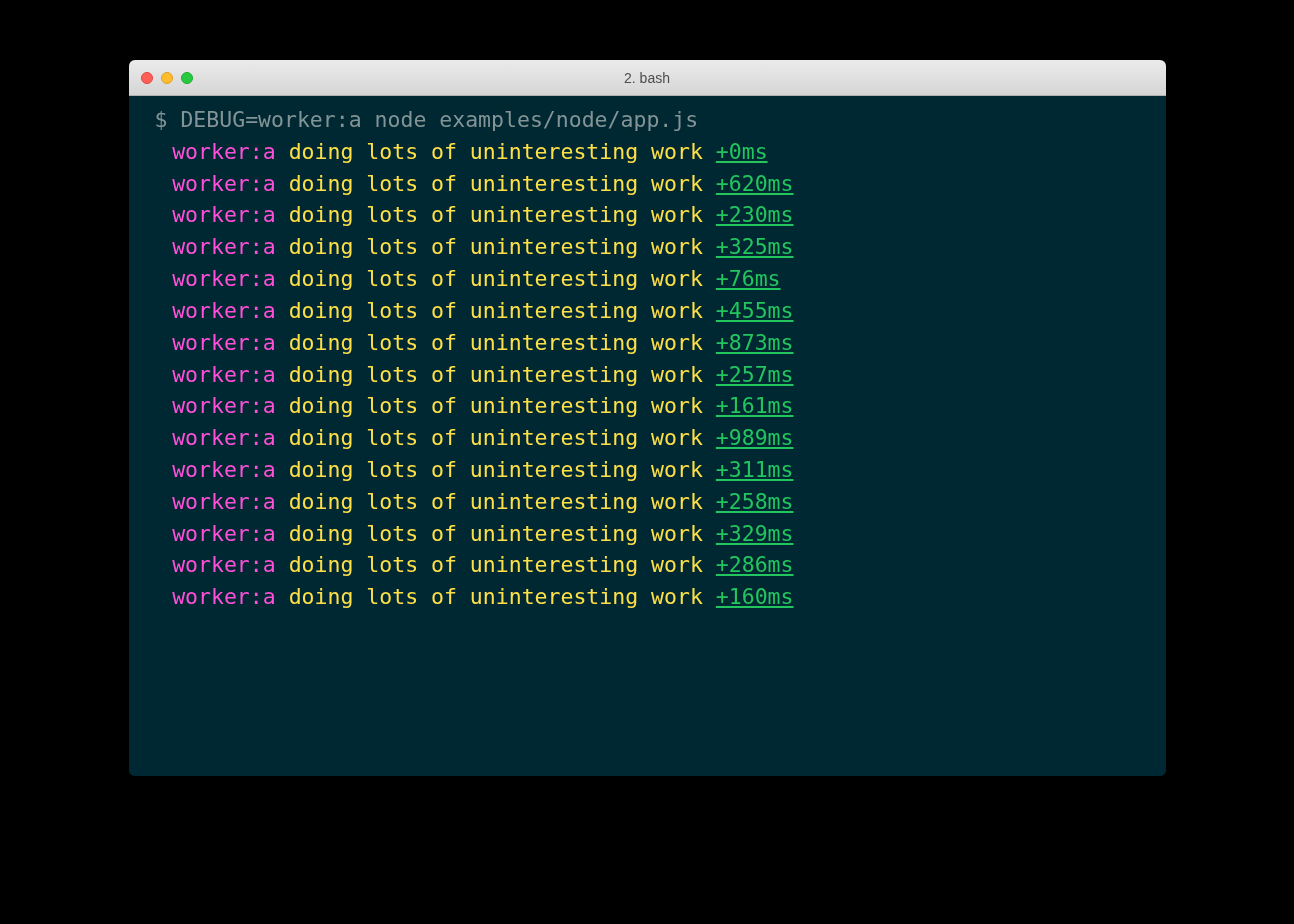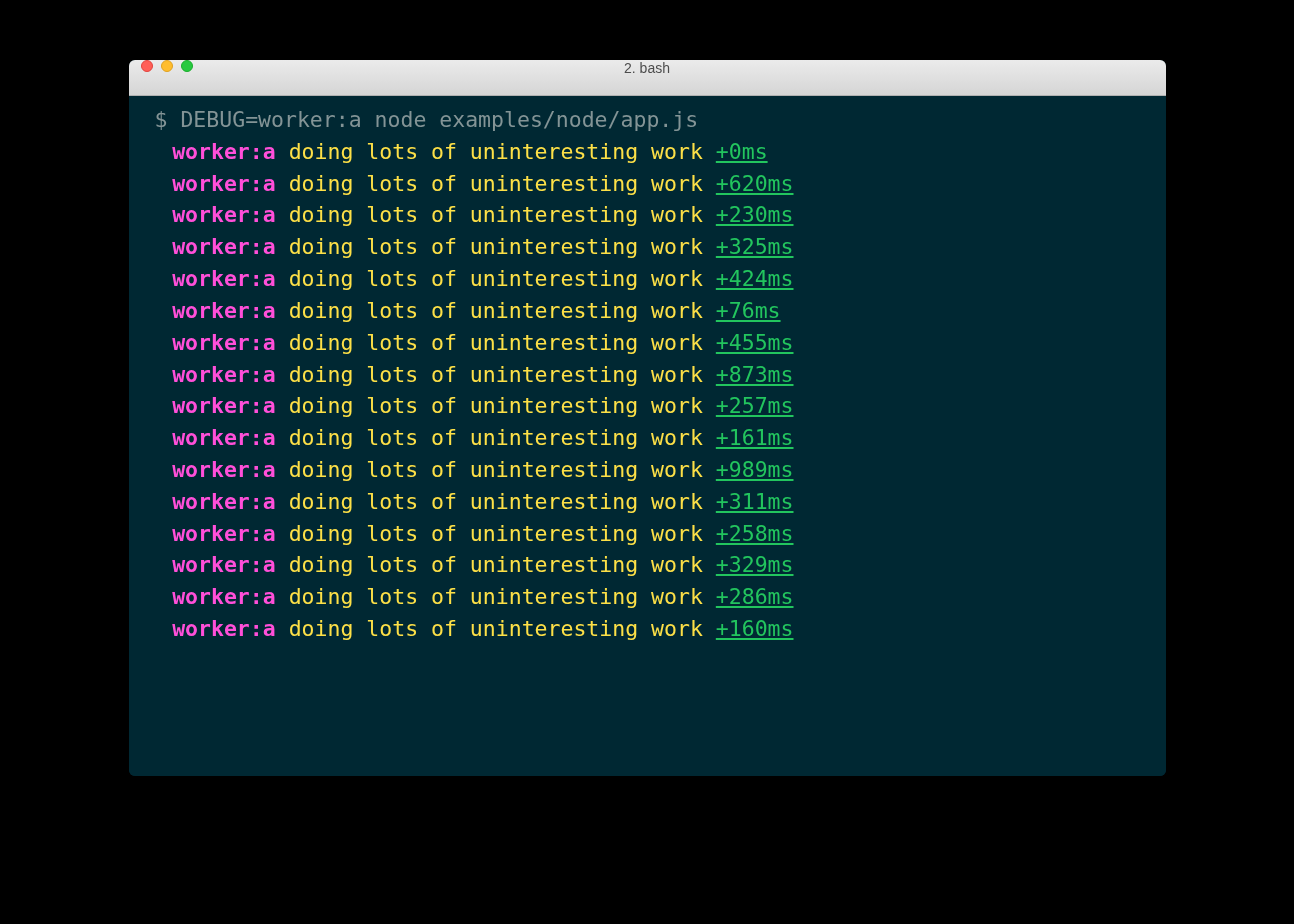--- a/index.html
+++ b/index.html
@@ -22,20 +22,21 @@
       background: #002833;
       border-radius: 6px;
       overflow: hidden;
       box-shadow: 0 20px 60px rgba(0,0,0,0.5);
     }
     .titlebar {
       height: 36px;
       background: linear-gradient(to bottom, #ebebeb 0%, #d5d5d5 100%);
       border-bottom: 1px solid #b1b1b1;
       display: flex;
+      align-items: center;
       position: relative;
     }
     .traffic-lights {
       display: flex;
       gap: 8px;
       margin-left: 12px;
       position: absolute;
       left: 0;
     }
     .traffic-light {
@@ -70,21 +71,21 @@
     }
     .log-line {
       white-space: pre;
     }
     .indent {
       display: inline-block;
       width: 2.6ch;
     }
     .namespace {
       color: #ff4fd9;
-      font-weight: bold;
+      font-weight: normal;
     }
     .message {
       color: #fde047;
     }
     .timing {
       color: #22c55e;
       text-decoration: underline;
     }
   </style>
 </head>
@@ -99,21 +100,20 @@
     </div>
     <div class="window-title">2. bash</div>
   </div>
   <div class="terminal-body">
     <div class="cmd-line"><span class="prompt-sym">$</span> <span>DEBUG=worker:a node examples/node/app.js</span></div>
     <div id="log-container">
         <div class="log-line"><span class="indent">  </span><span class="namespace">worker:a</span> <span class="message">doing lots of uninteresting work</span> <span class="timing">+0ms</span></div>
         <div class="log-line"><span class="indent">  </span><span class="namespace">worker:a</span> <span class="message">doing lots of uninteresting work</span> <span class="timing">+620ms</span></div>
         <div class="log-line"><span class="indent">  </span><span class="namespace">worker:a</span> <span class="message">doing lots of uninteresting work</span> <span class="timing">+230ms</span></div>
         <div class="log-line"><span class="indent">  </span><span class="namespace">worker:a</span> <span class="message">doing lots of uninteresting work</span> <span class="timing">+325ms</span></div>
-        <div class="log-line"><span class="indent">  </span><span class="namespace">worker:a</span> <span class="message">doing lots of uninteresting work</span> <span class="timing">+424ms</span></div>
         <div class="log-line"><span class="indent">  </span><span class="namespace">worker:a</span> <span class="message">doing lots of uninteresting work</span> <span class="timing">+76ms</span></div>
         <div class="log-line"><span class="indent">  </span><span class="namespace">worker:a</span> <span class="message">doing lots of uninteresting work</span> <span class="timing">+455ms</span></div>
         <div class="log-line"><span class="indent">  </span><span class="namespace">worker:a</span> <span class="message">doing lots of uninteresting work</span> <span class="timing">+873ms</span></div>
         <div class="log-line"><span class="indent">  </span><span class="namespace">worker:a</span> <span class="message">doing lots of uninteresting work</span> <span class="timing">+257ms</span></div>
         <div class="log-line"><span class="indent">  </span><span class="namespace">worker:a</span> <span class="message">doing lots of uninteresting work</span> <span class="timing">+161ms</span></div>
         <div class="log-line"><span class="indent">  </span><span class="namespace">worker:a</span> <span class="message">doing lots of uninteresting work</span> <span class="timing">+989ms</span></div>
         <div class="log-line"><span class="indent">  </span><span class="namespace">worker:a</span> <span class="message">doing lots of uninteresting work</span> <span class="timing">+311ms</span></div>
         <div class="log-line"><span class="indent">  </span><span class="namespace">worker:a</span> <span class="message">doing lots of uninteresting work</span> <span class="timing">+258ms</span></div>
         <div class="log-line"><span class="indent">  </span><span class="namespace">worker:a</span> <span class="message">doing lots of uninteresting work</span> <span class="timing">+329ms</span></div>
         <div class="log-line"><span class="indent">  </span><span class="namespace">worker:a</span> <span class="message">doing lots of uninteresting work</span> <span class="timing">+286ms</span></div>

